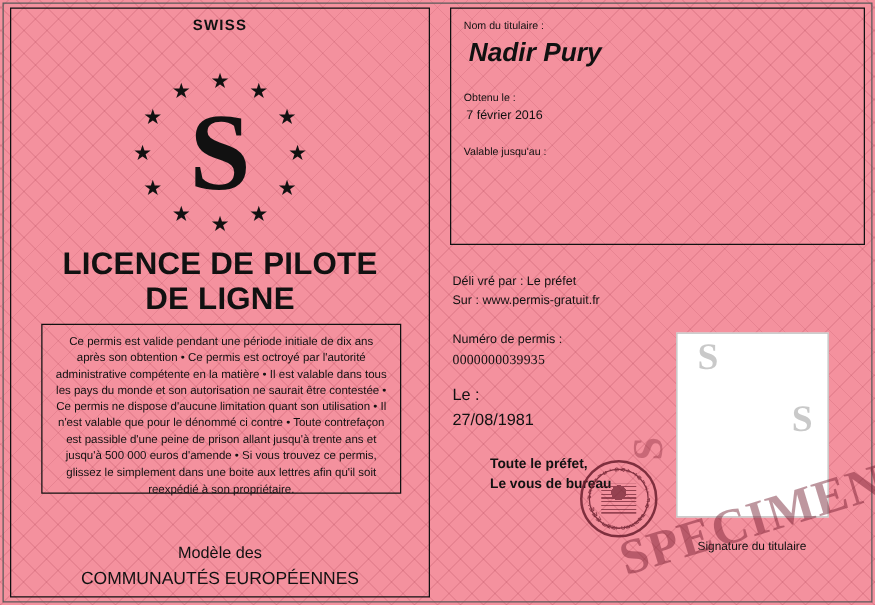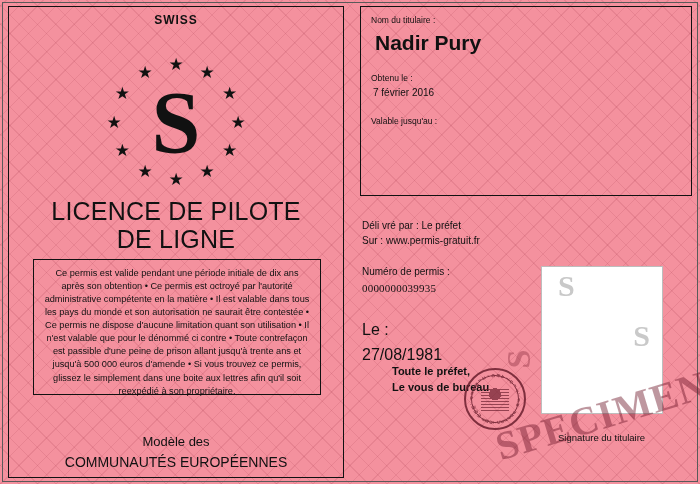--- a/index.html
+++ b/index.html
@@ -78,21 +78,21 @@
     font-size: 17px;
     line-height: 17px;
     width: 17px; height: 17px;
     text-align: center;
   }
   .title {
     position: absolute;
     top: 190px; left: 0; width: 100%;
     text-align: center;
     font-size: 25px;
-    font-weight: normal;
+    font-weight: bold;
     color: #111;
     line-height: 1.12;
     letter-spacing: 0.2px;
   }
   .legal-box {
     position: absolute;
     left: 24px; top: 252px;
     width: 288px; height: 136px;
     border: 1px solid #111;
     box-sizing: border-box;
@@ -128,20 +128,21 @@
   .lbl {
     font-size: 8.5px;
     color: #111;
     margin: 0;
   }
   .holder-name {
     font-size: 21px;
     font-weight: bold;
     color: #111;
     margin: 6px 0 0 4px;
+    font-style: italic;
   }
   .val {
     font-size: 10px;
     color: #111;
     margin: 4px 0 0 2px;
   }
   .sp18 { margin-top: 18px; }
 
   .issuer {
     position: absolute;
@@ -158,24 +159,23 @@
     line-height: 1.55;
   }
   .permit-num .num {
     font-size: 11px;
     letter-spacing: 0.2px;
     font-family: Liberation Serif, serif;
   }
   .date-block {
     position: absolute;
     left: 362px; top: 306px;
-    font-size: 16px;
+    font-size: 13px;
     color: #111;
     line-height: 1.55;
-    margin-top: 12px;
   }
   .prefect {
     position: absolute;
     left: 392px; top: 364px;
     font-size: 11px;
     font-weight: bold;
     color: #111;
     line-height: 1.45;
     text-align: left;
   }

